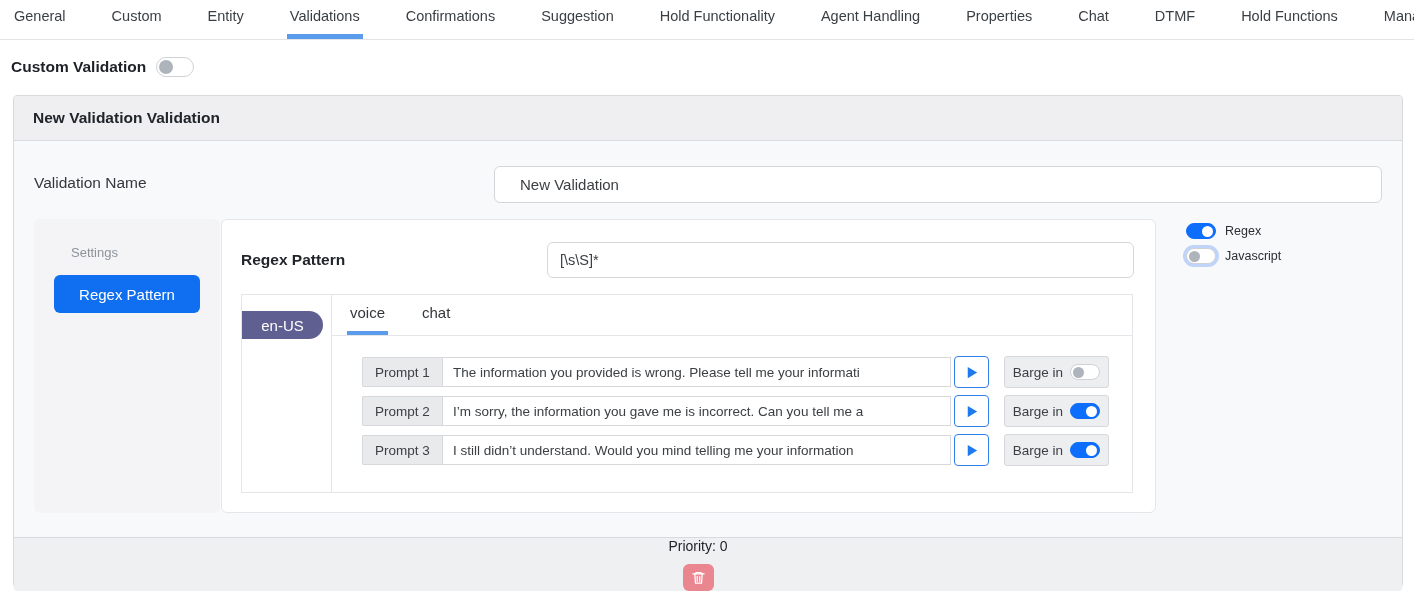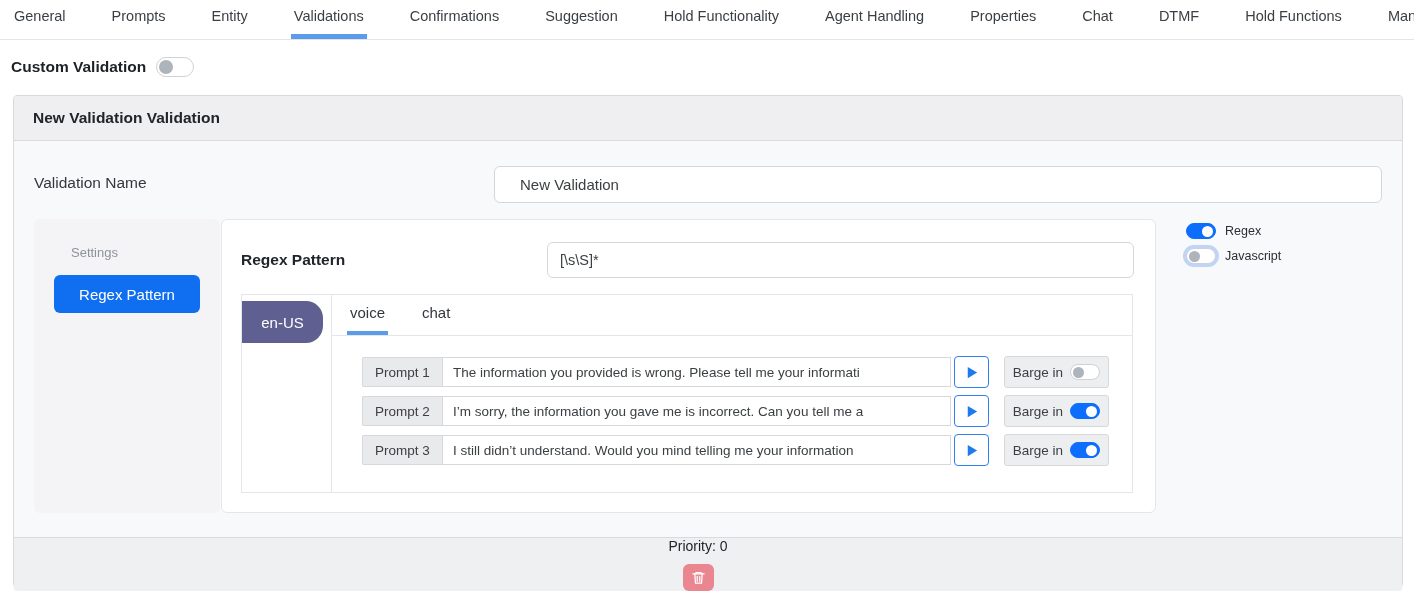--- a/index.html
+++ b/index.html
@@ -62,21 +62,21 @@
     background:#fff; border:1px solid #e5e6e9; border-radius:6px; }
   .rp-label { position:absolute; left:19px; top:31px; font-size:15.5px; font-weight:700; color:#212529; }
   .rp-input { position:absolute; left:325px; top:22px; width:587px; height:36px;
     border:1px solid #d4d7da; border-radius:6px; background:#fff; padding:0 12px;
     font-size:14.5px; color:#3c4043; font-family:"Liberation Sans", sans-serif; outline:none; }
 
   
   .lang-box { position:absolute; left:19px; top:74px; width:892px; height:199px;
     border:1px solid #e5e6e9; display:flex; }
   .lang-col { width:90px; border-right:1px solid #e5e6e9; flex:none; }
-  .lang-pill { margin-top:6px; width:81px; height:42px; background:#5f6091; color:#fff;
+  .lang-pill { margin-top:16px; width:81px; height:28px; background:#5f6091; color:#fff;
     font-size:15px; display:flex; align-items:center; justify-content:center;
     border-radius:0 17px 17px 0; cursor:pointer; }
   .lang-content { flex:1; display:flex; flex-direction:column; min-width:0; }
   .channel-tabs { height:41px; border-bottom:1px solid #e5e6e9; display:flex;
     gap:31px; padding-left:15px; }
   .ch-tab { font-size:15px; color:#33383d; line-height:36px; padding:0 3px;
     border-bottom:4px solid transparent; cursor:pointer; }
   .ch-tab.active { border-bottom-color:#5a9ceb; }
 
   
@@ -99,21 +99,21 @@
   .mode-toggles { position:absolute; left:1172px; top:82px; display:flex;
     flex-direction:column; gap:9px; }
   .mode-row { display:flex; align-items:center; gap:9px; }
   .mode-label { font-size:12.5px; color:#2b2f33; }
 </style>
 </head>
 <body>
 
 <div class="tabbar">
   <div class="tab">General</div>
-  <div class="tab">Prompts</div>
+  <div class="tab">Custom</div>
   <div class="tab">Entity</div>
   <div class="tab active">Validations</div>
   <div class="tab">Confirmations</div>
   <div class="tab">Suggestion</div>
   <div class="tab">Hold Functionality</div>
   <div class="tab">Agent Handling</div>
   <div class="tab">Properties</div>
   <div class="tab">Chat</div>
   <div class="tab">DTMF</div>
   <div class="tab">Hold Functions</div>

